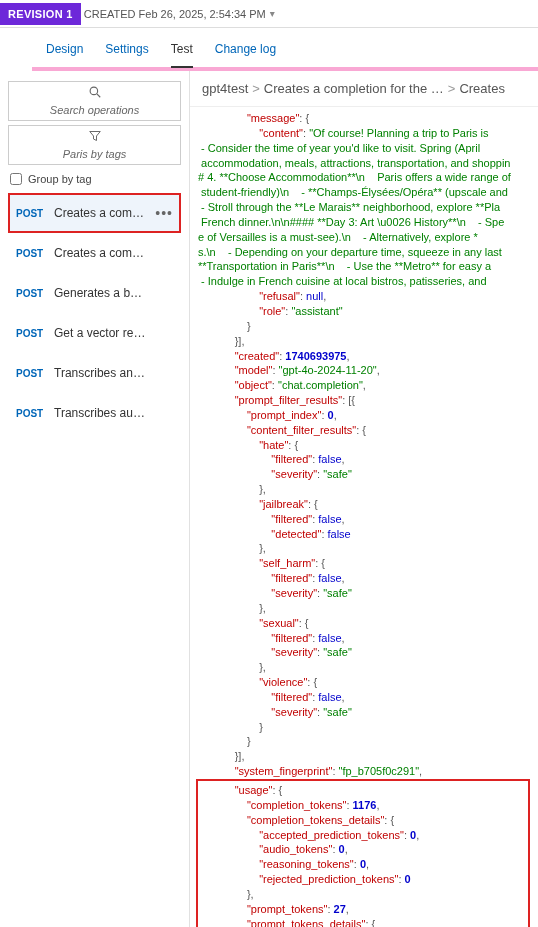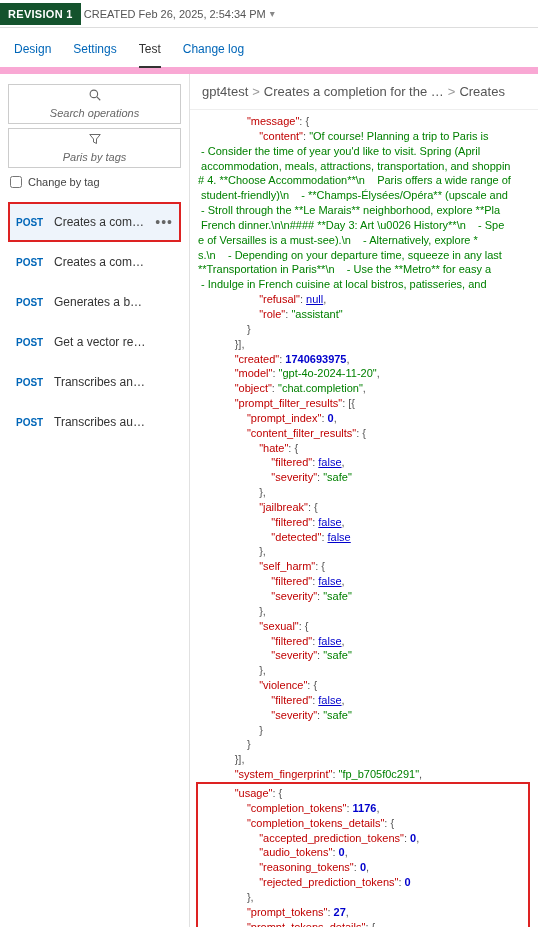--- a/index.html
+++ b/index.html
@@ -1,49 +1,49 @@
 <!DOCTYPE html>
 <html><head>
 <meta charset="utf-8">
 <style>
   * { box-sizing: border-box; margin: 0; padding: 0; font-family: "Segoe UI", Arial, sans-serif; }
   body { width: 538px; height: 927px; background: #fff; font-size: 12px; color: #333; overflow: hidden; }
 
   .topbar { display: flex; align-items: center; height: 28px; border-bottom: 1px solid #ddd; }
-  .rev-badge { background: #14532d; color: #fff; font-size: 11px; font-weight: 600; padding: 5px 8px; letter-spacing: .3px; }
+  .rev-badge { background: #6d28d9; color: #fff; font-size: 11px; font-weight: 600; padding: 5px 8px; letter-spacing: .3px; }
   .rev-meta { padding-left: 3px; font-size: 11px; color: #555; display:flex; align-items:center; gap:4px;}
   .chev { font-size: 10px; color:#888; }
 
-  .tabs { display: flex; padding: 8px 14px 0 14px; gap: 22px; border-bottom: 7px solid #f9a8d4; }
+  .tabs { display: flex; padding: 8px 14px 0 14px; gap: 22px; border-bottom: 4px solid #f9a8d4; margin-left: 32px; }
   .tab { color: #0066b8; font-size: 12px; padding: 6px 0 10px 0; cursor: pointer; }
   .tab.active { color: #333; border-bottom: 2px solid #333; font-weight: 400; margin-bottom:-1px;}
 
   .main { display: flex; height: calc(927px - 28px - 36px); }
   .sidebar { width: 190px; border-right: 1px solid #e1e1e1; padding: 10px 8px; }
   .search-row, .filter-row { border: 1px solid #ccc; padding: 4px 6px; display: flex; align-items: center; gap: 6px; margin-bottom: 4px; font-size: 11px; color: #666; font-style: italic; flex-direction: column; }
   .search-row svg, .filter-row svg { flex: 0 0 auto; }
   .group-row { display:flex; align-items:center; gap:6px; padding:4px 2px 8px 2px; font-size:11px; color:#444;}
   .group-row input { width:12px; height:12px; }
 
-  .op-list { margin-top: 6px; }
+  .op-list { margin-top: 0; }
   .op-item { display: flex; align-items: center; padding: 10px 6px; gap: 8px; cursor:pointer; border:2px solid transparent; }
   .op-item.selected { background: #eef4fb; border:2px solid #d22; }
   .op-method { color: #0066b8; font-size: 10px; font-weight: 700; width: 30px; }
   .op-label { flex: 1; font-size: 12px; color: #333; white-space: nowrap; overflow: hidden; text-overflow: ellipsis; }
   .op-more { color: #666; font-size: 14px; letter-spacing:1px; visibility:hidden;}
   .op-item:hover .op-more, .op-item.selected .op-more { visibility:visible;}
 
   .content { flex: 1; overflow: hidden; }
   .crumbs { padding: 10px 12px; font-size: 13px; color: #555; border-bottom: 1px solid #eee; }
   .crumbs .sep { color:#999; padding:0 4px;}
   .json-pane { padding: 4px 8px 12px 8px; font-family: Consolas, Menlo, monospace; font-size: 11px; line-height: 1.35; white-space: pre; overflow: hidden; }
   .k { color: #c00000; }   
   .s { color: #008000; }   
   .n { color: #0000cc; font-weight: bold; }   
-  .b { color: #0000cc; text-decoration: underline; }   
+  .b { color: #0000cc; }   
   .p { color: #555; }      
   .ln { display:block; }
   .redbox { border: 2px solid #d22; padding: 2px 2px 2px 0; margin-left:-2px; }
 </style>
 </head>
 <body>
 
 <div class="topbar">
   <div class="rev-badge">REVISION 1</div>
   <div class="rev-meta">
@@ -69,21 +69,21 @@
       <span>Search operations</span>
     </div>
     <div class="filter-row">
       <svg width="12" height="12" viewBox="0 0 16 16">
           <polygon points="1,2 15,2 10,8 10,14 6,12 6,8" fill="none" stroke="#666" stroke-width="1.3"></polygon>
         </svg>
       <span>Paris by tags</span>
     </div>
     <div class="group-row">
       <input type="checkbox" style="">
-      <span>Change by tag</span>
+      <span>Group by tag</span>
     </div>
     <div class="op-list" id="op-list">
         <div class="op-item selected">
           <span class="op-method">POST</span>
           <span class="op-label">Creates a comple…</span>
           <span class="op-more">•••</span>
         </div>
         <div class="op-item">
           <span class="op-method">POST</span>
           <span class="op-label">Creates a comple…</span>

